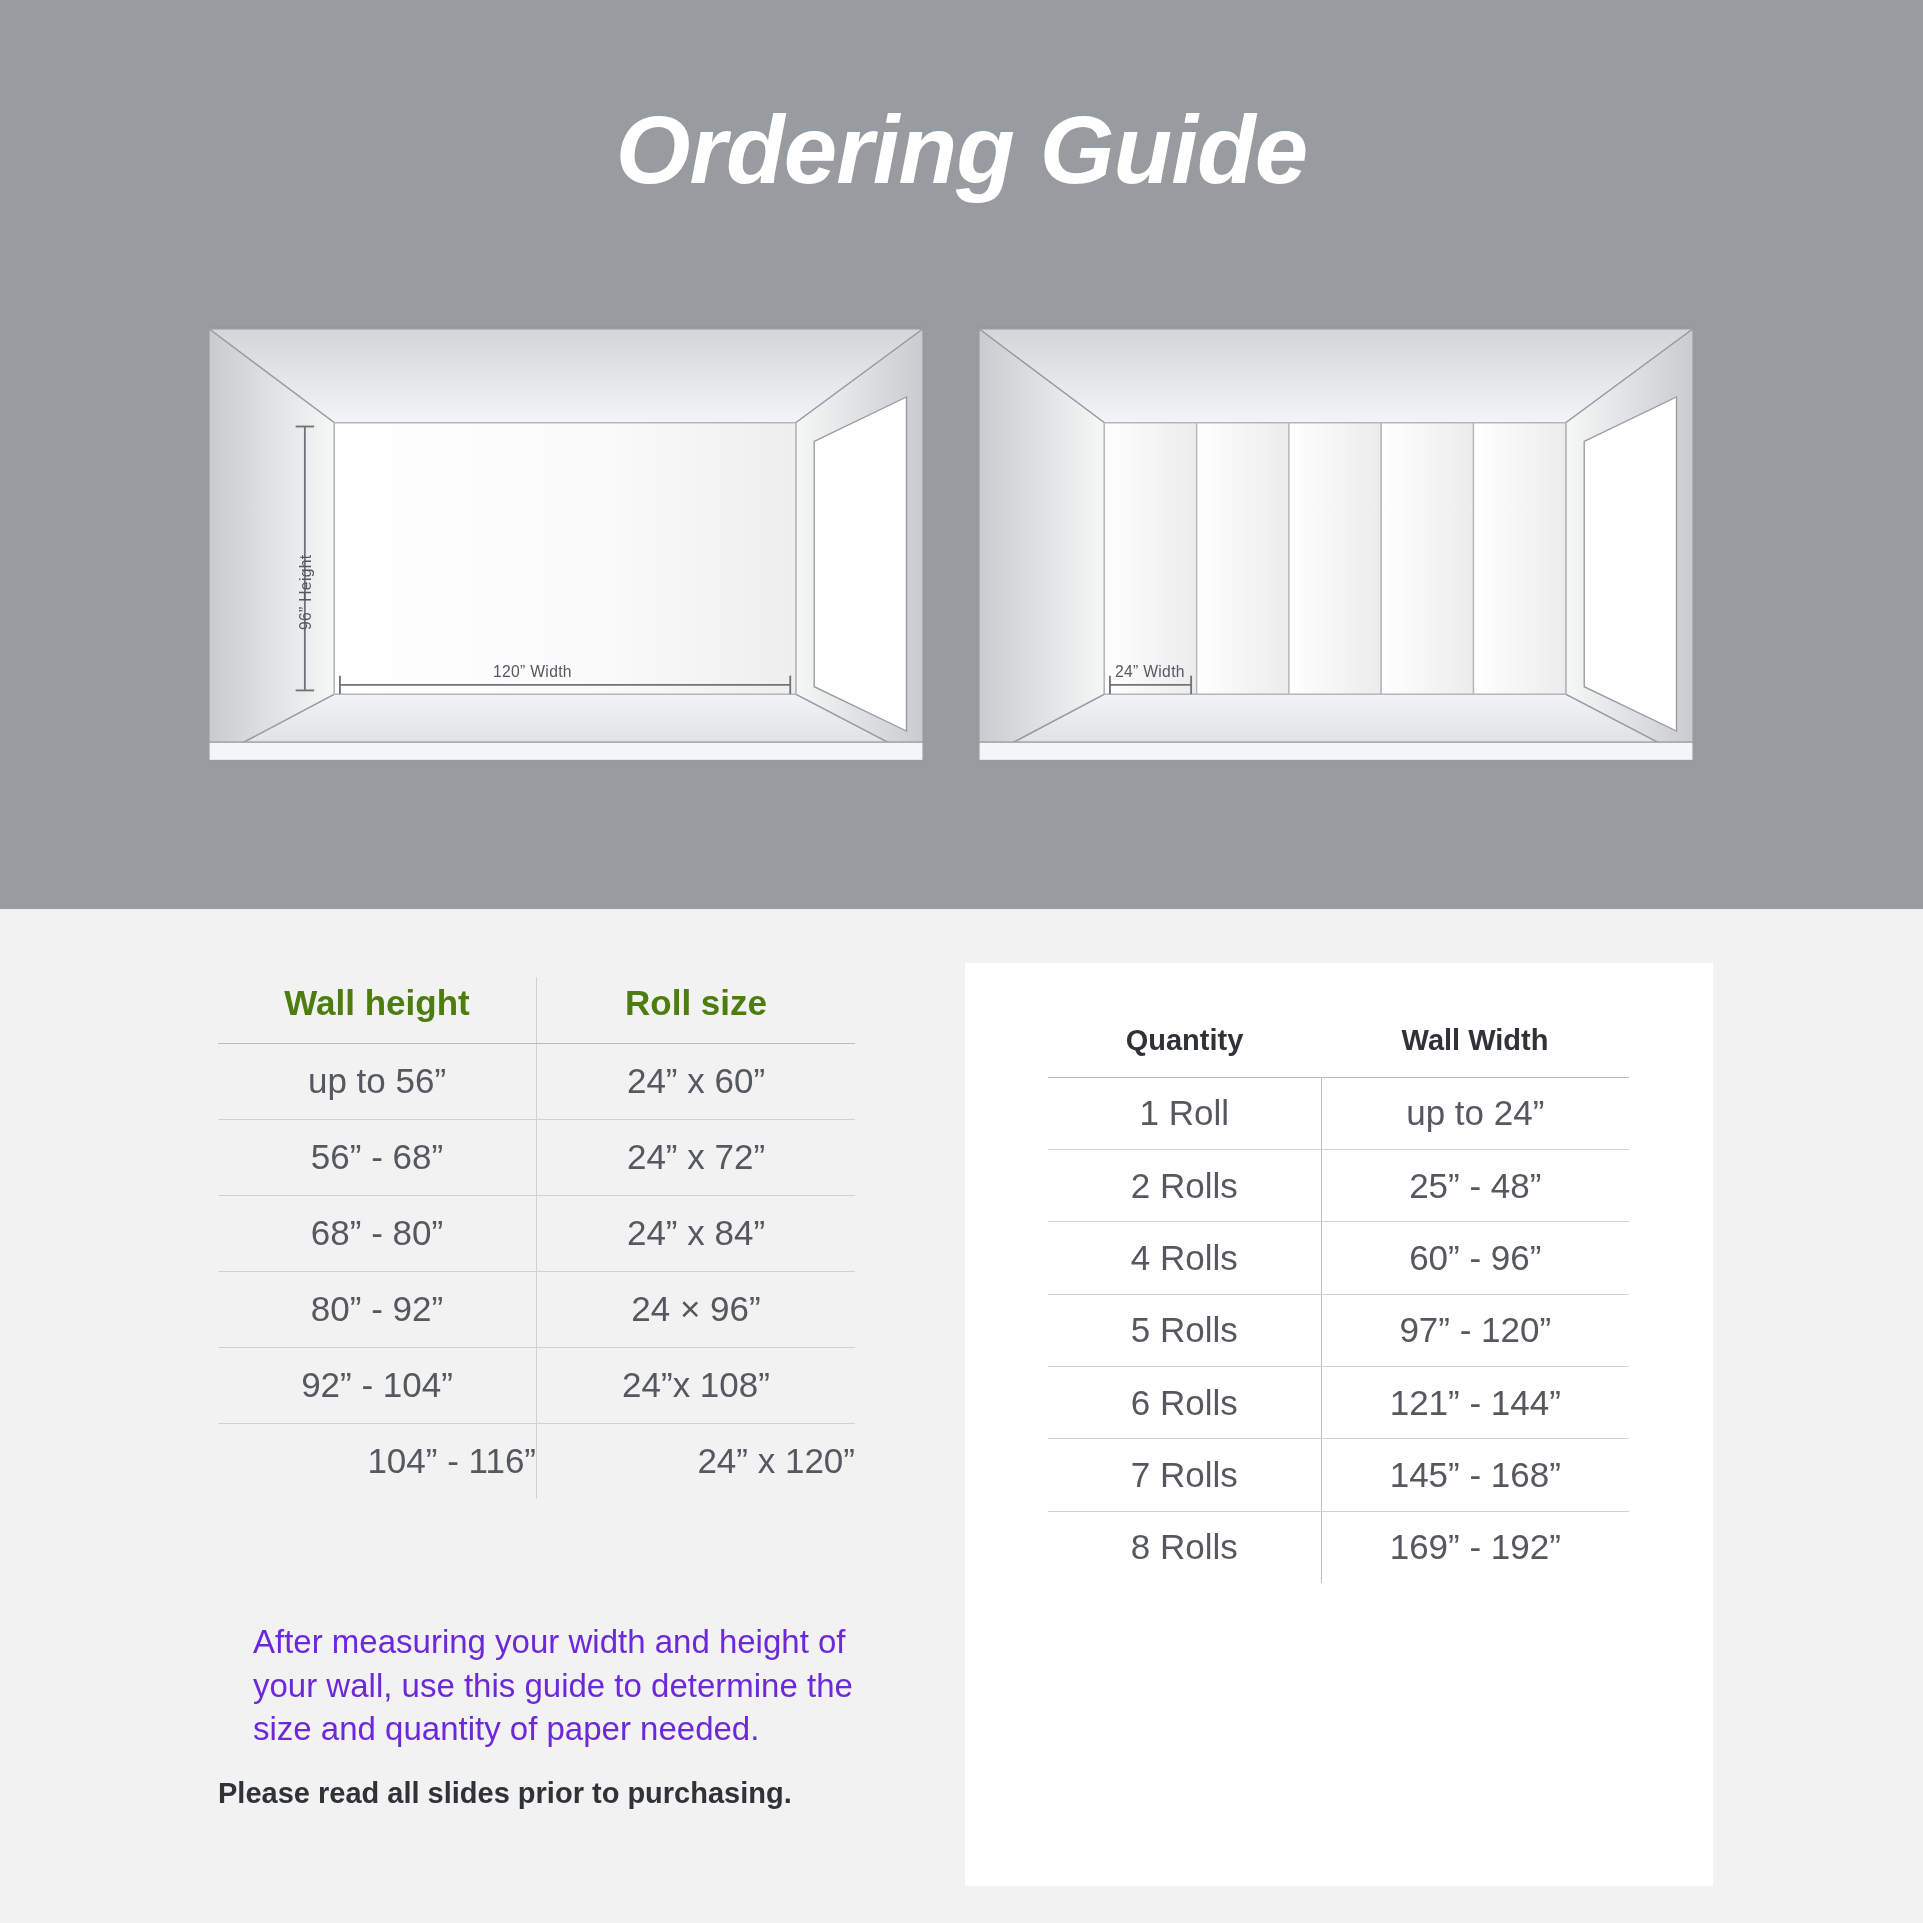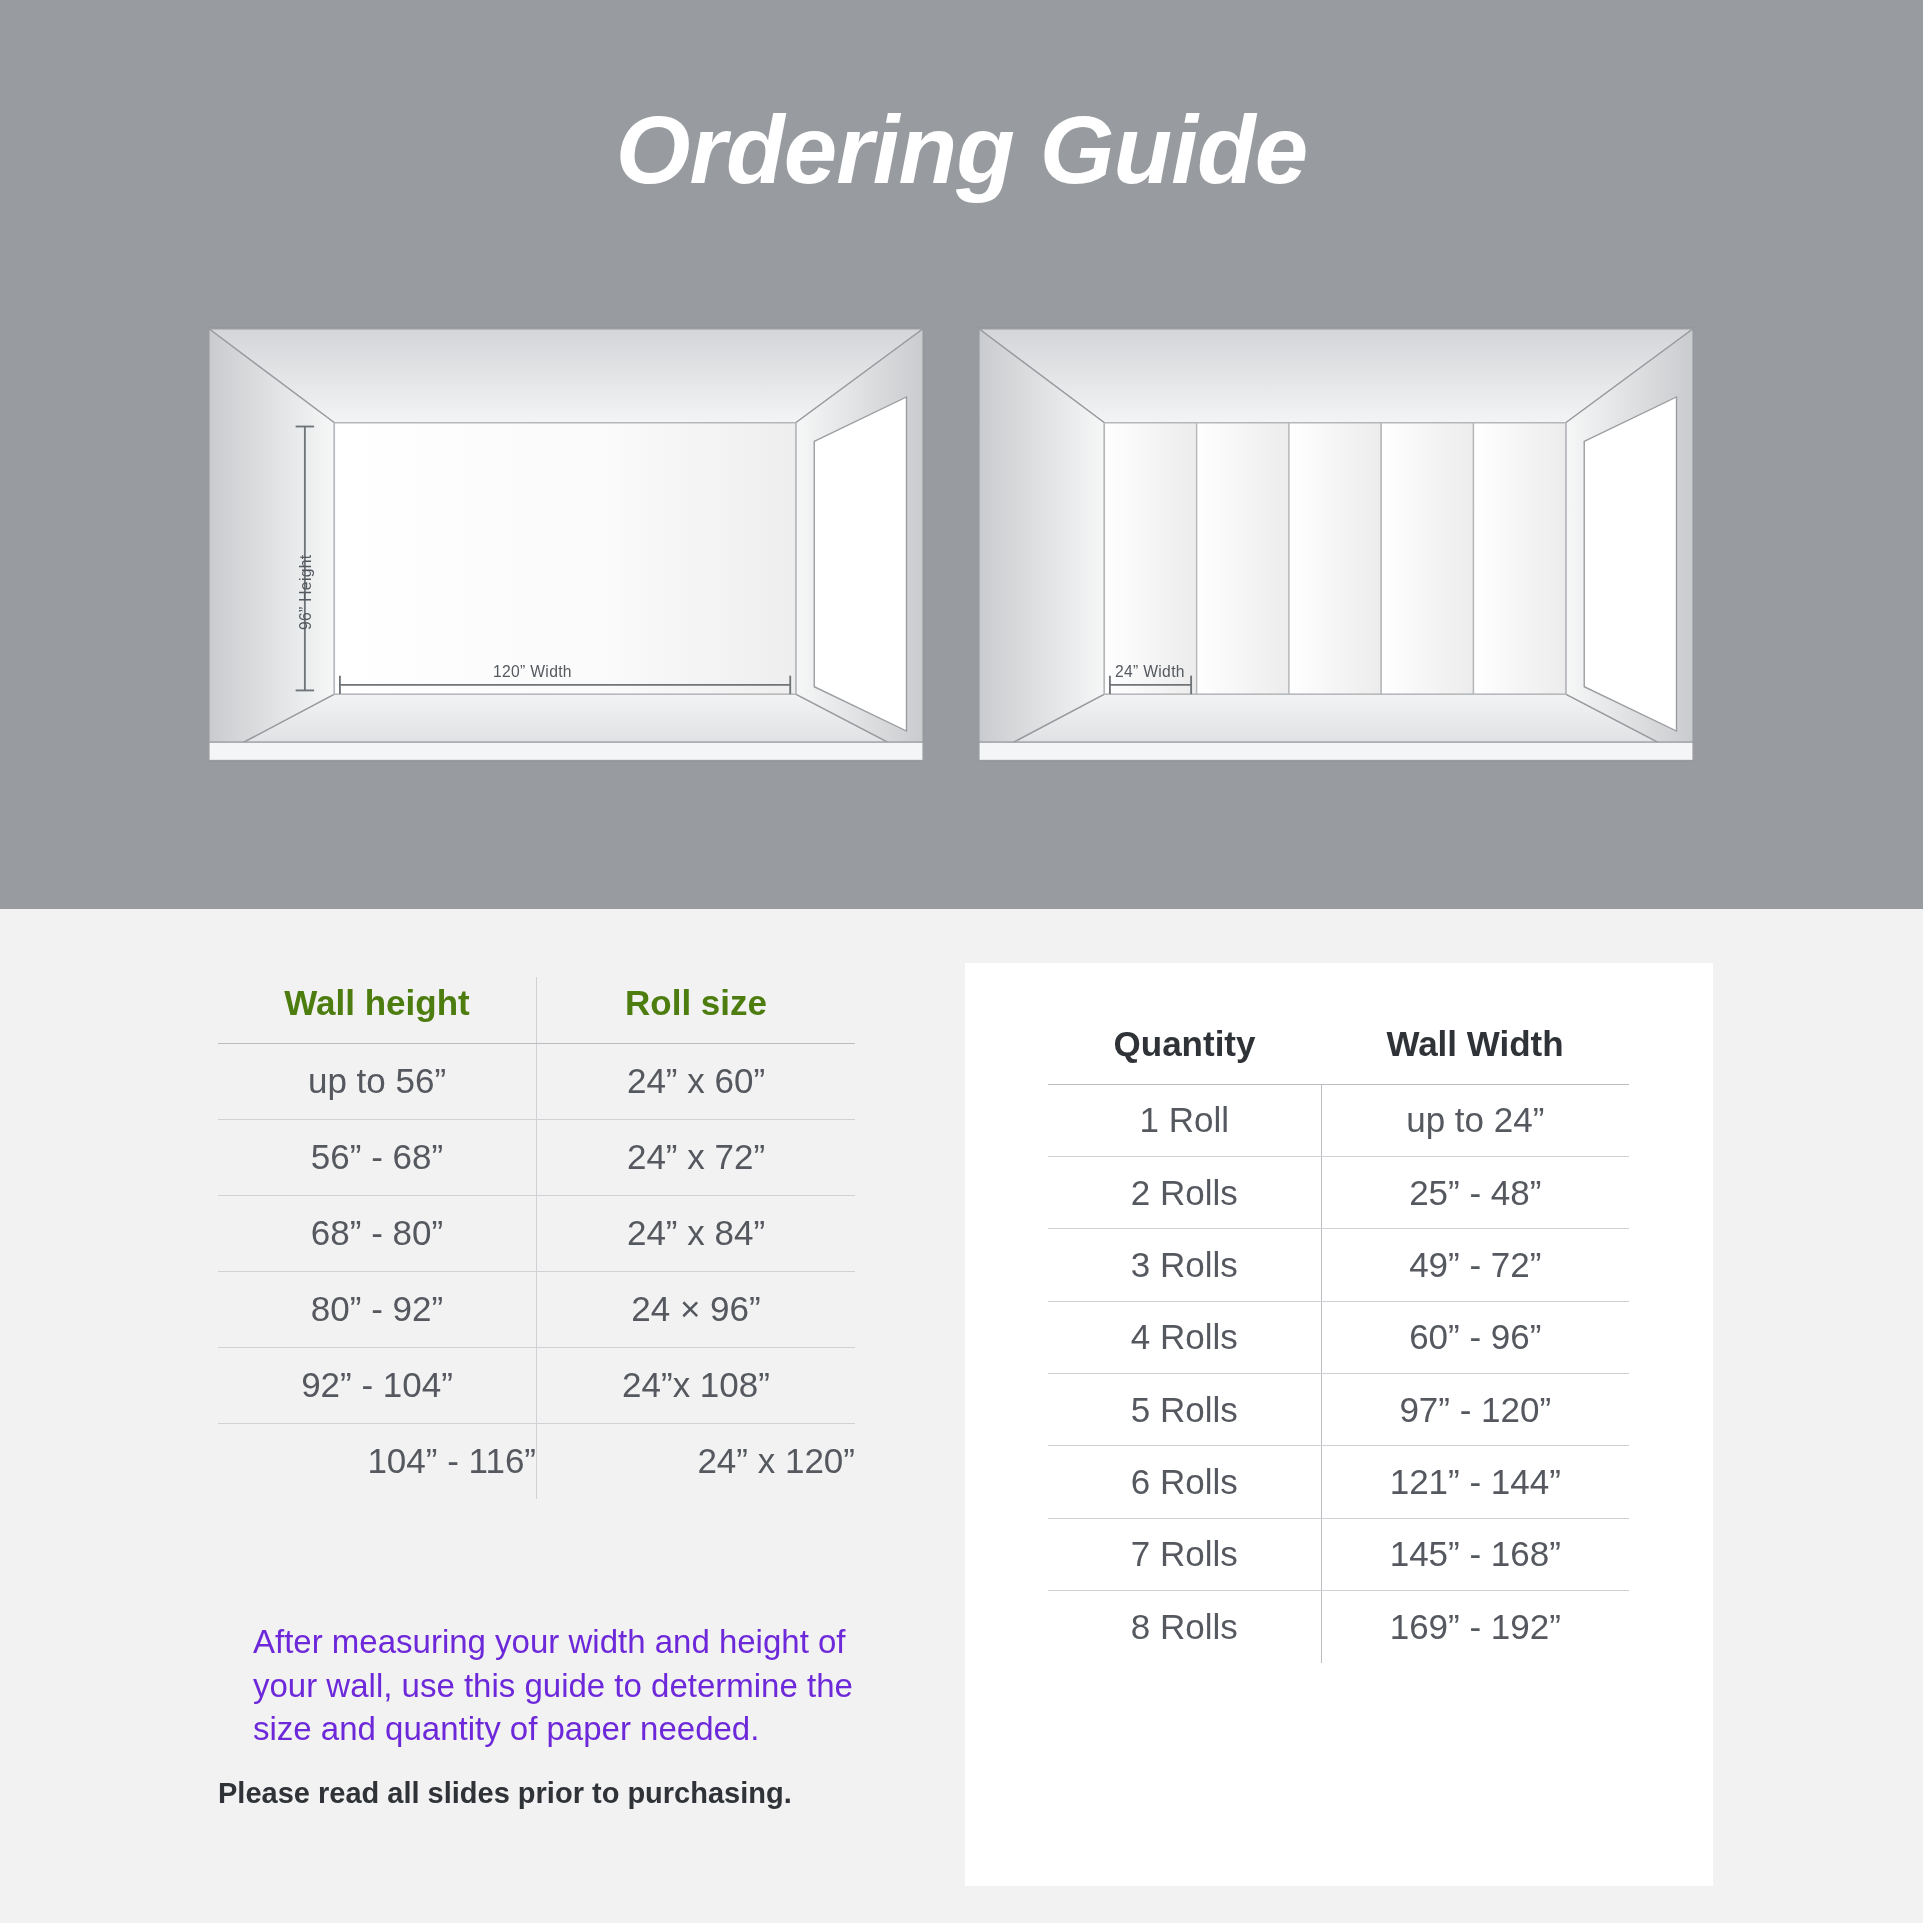--- a/index.html
+++ b/index.html
@@ -136,21 +136,21 @@
     position: absolute;
     left: 83px;
     top: 55px;
     width: 581px;
   }
   .tbl2 {
     width: 100%;
     border-collapse: collapse;
   }
   .tbl2 th {
-    font-size: 35px;
+    font-size: 29px;
     font-weight: bold;
     color: #2f3338;
     padding: 5.5px 0 20px 0;
     text-align: center;
     border-bottom: 1.8px solid #b9bcc0;
   }
   .tbl2 td {
     font-size: 35px;
     padding: 15.7px 0 15.7px 0;
     text-align: center;
@@ -323,24 +323,20 @@
           <tbody>
             <tr>
               <td>1 Roll</td>
               <td class="col-div">up to 24”</td>
             </tr>
             <tr>
               <td>2 Rolls</td>
               <td class="col-div">25” - 48”</td>
             </tr>
             <tr>
-              <td>3 Rolls</td>
-              <td class="col-div">49” - 72”</td>
-            </tr>
-            <tr>
               <td>4 Rolls</td>
               <td class="col-div">60” - 96”</td>
             </tr>
             <tr>
               <td>5 Rolls</td>
               <td class="col-div">97” - 120”</td>
             </tr>
             <tr>
               <td>6 Rolls</td>
               <td class="col-div">121” - 144”</td>

